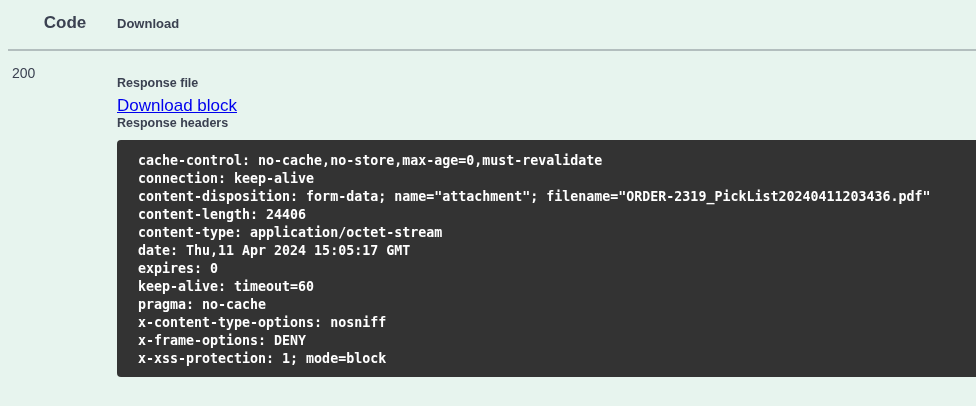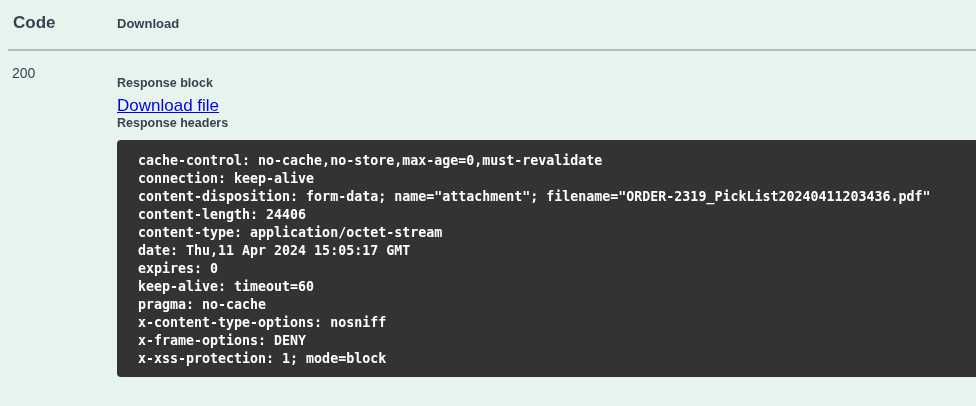--- a/index.html
+++ b/index.html
@@ -27,20 +27,21 @@
     padding-top: 13px;
     margin-left: 8px;
     border-bottom: 2px solid rgba(59,65,81,.3);
   }
   .col-code {
     box-sizing: border-box;
     width: 109px;
     padding-left: 5px;
     font-size: 17px;
     font-weight: bold;
+    text-align: center;
   }
   .col-details {
     font-size: 13px;
     font-weight: bold;
   }
   
   .row {
     display: flex;
   }
   .code-cell {
@@ -94,24 +95,24 @@
     <div class="col-code">Code</div>
     <div class="col-details">Download</div>
   </div>
 
   <div class="row">
 
     <div class="code-cell">200</div>
 
     <div class="details-cell">
 
-      <div class="section-label">Response block</div>
+      <div class="section-label">Response file</div>
 
       <div class="download-row">
-        <a class="download-link" href="#">Download file</a>
+        <a class="download-link" href="#">Download block</a>
       </div>
 
       <div class="section-label headers-label">Response headers</div>
 
       <pre class="headers-block">cache-control: no-cache,no-store,max-age=0,must-revalidate
 connection: keep-alive
 content-disposition: form-data; name="attachment"; filename="ORDER-2319_PickList20240411203436.pdf"
 content-length: 24406
 content-type: application/octet-stream
 date: Thu,11 Apr 2024 15:05:17 GMT

